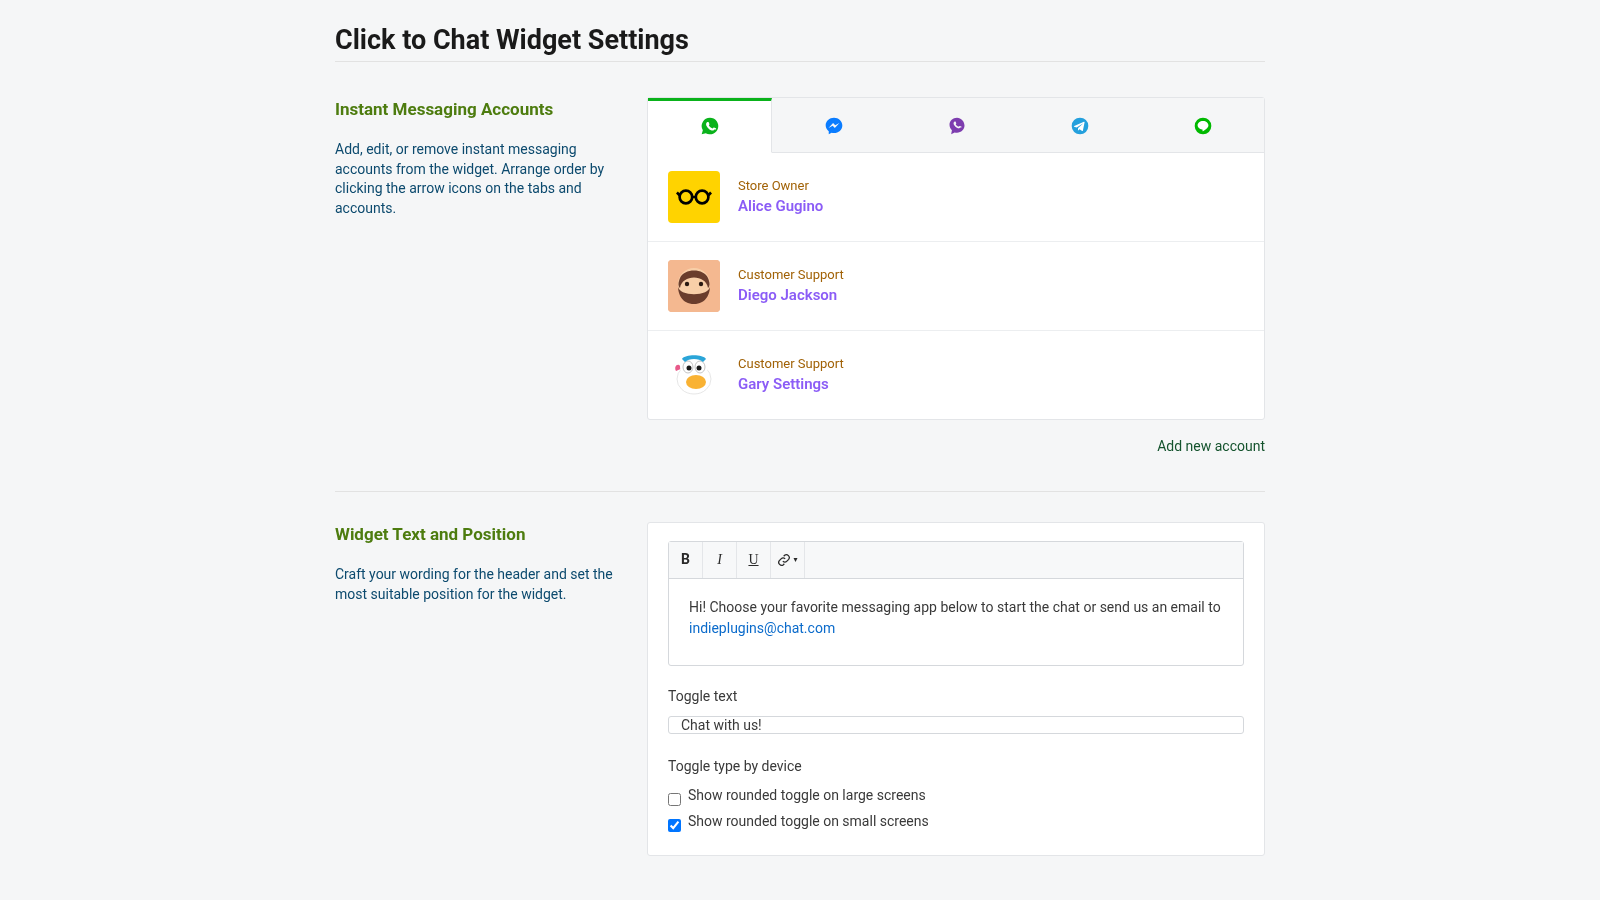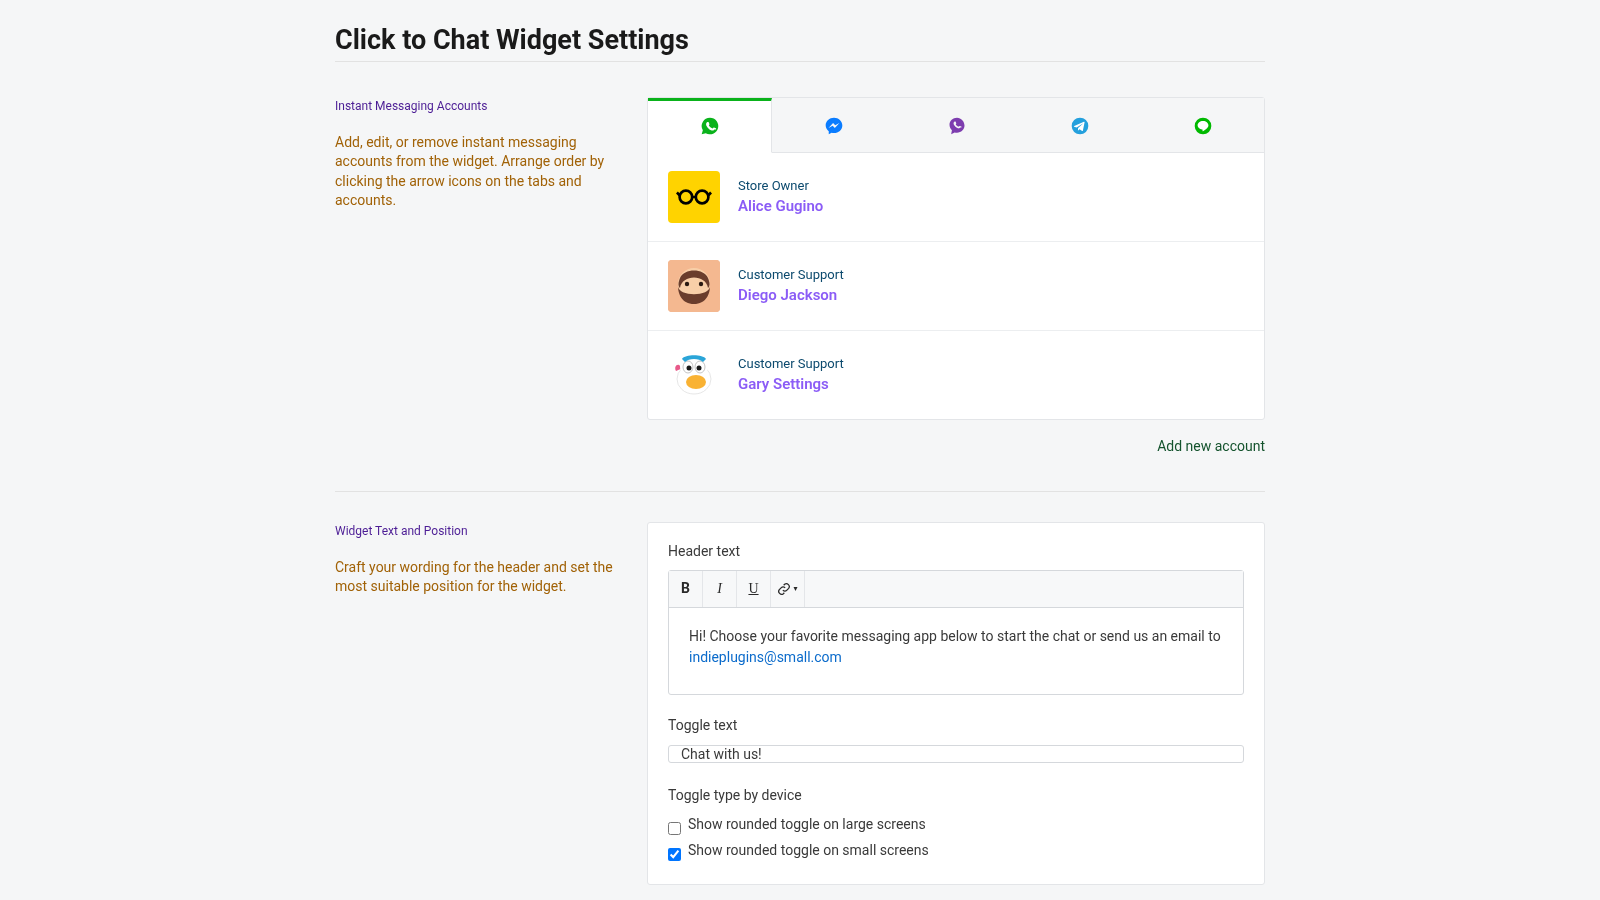--- a/index.html
+++ b/index.html
@@ -27,27 +27,27 @@
     gap: 32px;
     padding-bottom: 30px;
     border-bottom: 1px solid #e2e2e2;
     margin-bottom: 30px;
   }
   .section:last-child { border-bottom: none; }
   .section-left {
     flex: 0 0 280px;
   }
   .section-left h2 {
-    font-size: 12px;
-    font-weight: 400;
-    color: #4c1d95;
+    font-size: 17px;
+    font-weight: 700;
+    color: #4d7c0f;
     margin-bottom: 18px;
   }
   .section-left p {
-    color: #a16207;
+    color: #0c4a6e;
     font-size: 14px;
     line-height: 1.4;
     margin-top: 8px;
   }
   .section-right {
     flex: 1;
   }
   .panel {
     background: #fff;
     border: 1px solid #e3e5e8;
@@ -91,21 +91,21 @@
     border-radius: 4px;
     flex-shrink: 0;
     display: flex;
     align-items: center;
     justify-content: center;
     overflow: hidden;
     font-size: 30px;
   }
   .account-info .role {
     font-size: 13px;
-    color: #0c4a6e;
+    color: #a16207;
     margin-bottom: 0;
   }
   .account-info .name {
     font-size: 15px;
     color: #8b5cf6;
     font-weight: 600;
   }
   .add-link {
     display: block;
     text-align: right;
@@ -284,35 +284,34 @@
   <div class="section">
     <div class="section-left">
       <h2>Widget Text and Position</h2>
       <p>Craft your wording for the header and set the most suitable position for the widget.</p>
     </div>
     <div class="section-right">
       <div class="panel">
         <div class="panel-inner">
 
           <div class="form-group">
-            <label class="form-label">Header text</label>
             <div class="editor">
               <div class="editor-toolbar">
                 <div class="editor-btn bold">B</div>
                 <div class="editor-btn italic">I</div>
                 <div class="editor-btn underline">U</div>
                 <div class="editor-btn">
                   <svg width="14" height="14" viewBox="0 0 24 24">
                       <path fill="none" stroke="#2a2a2a" stroke-width="2.2" d="M10 14a5 5 0 0 0 7 0l3-3a5 5 0 0 0-7-7l-1.5 1.5M14 10a5 5 0 0 0-7 0l-3 3a5 5 0 0 0 7 7l1.5-1.5"></path>
                     </svg>
                   <span style="font-size:8px;margin-left:2px;">▾</span>
                 </div>
               </div>
               <div class="editor-content" contenteditable="true" style="">
-                <span>Hi! Choose your favorite messaging app below to start the chat or send us an email to </span><a href="#">indieplugins@small.com</a>
+                <span>Hi! Choose your favorite messaging app below to start the chat or send us an email to </span><a href="#">indieplugins@chat.com</a>
               </div>
             </div>
           </div>
 
           <div class="form-group">
             <label class="form-label">Toggle text</label>
             <input type="text" class="text-input" value="Chat with us!" style="">
           </div>
 
           <div class="form-group" style="margin-bottom:0;">

